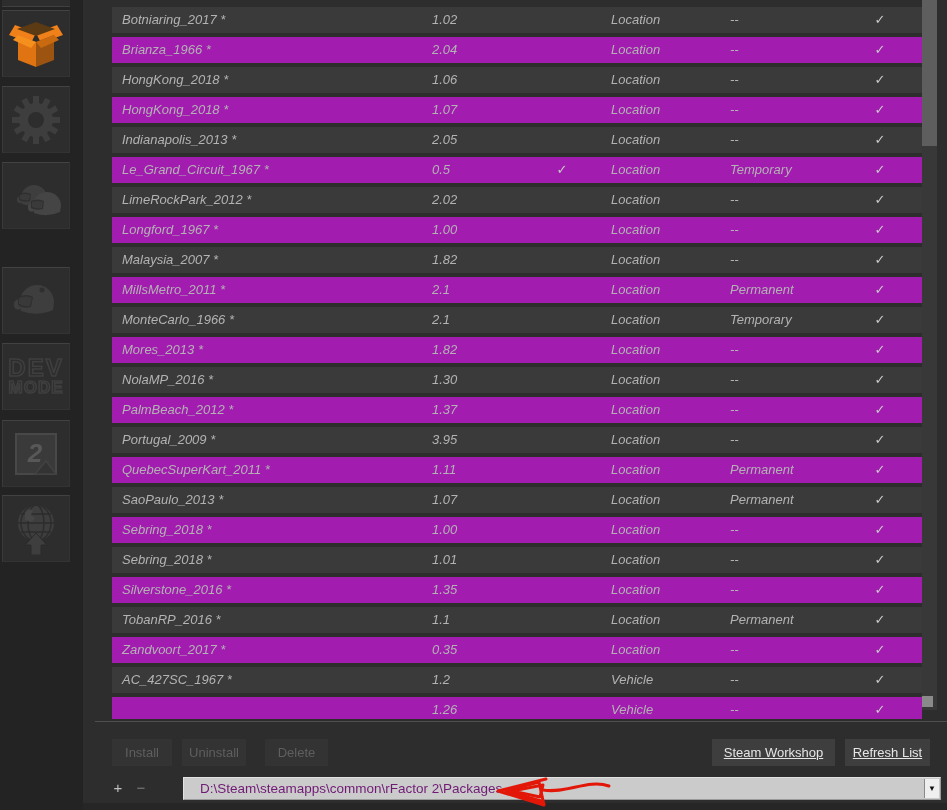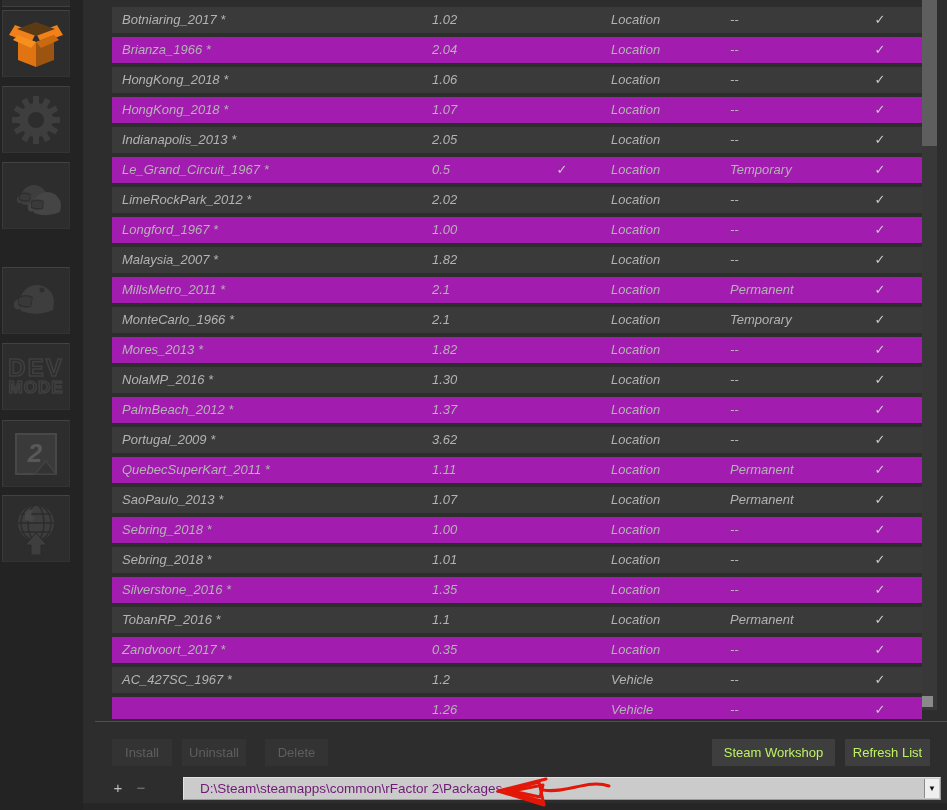--- a/index.html
+++ b/index.html
@@ -33,21 +33,21 @@
   .c-ok{left:756px;width:24px;text-align:center;color:#cacaca;font-style:normal;}
   
   #scroll-track{position:absolute;left:839px;top:0;width:15px;height:710px;background:#383838;}
   #scroll-thumb{position:absolute;left:0;top:0;width:15px;height:146px;background:#5e5e5e;cursor:pointer;}
   #scroll-corner{position:absolute;left:839px;top:696px;width:11px;height:11px;background:#8a8a8a;}
   
   #divider{position:absolute;left:12px;top:721px;width:852px;height:1px;background:#4f4f4f;}
   .btn{position:absolute;top:739px;height:27px;border:none;font-size:13px;cursor:pointer;
        font-family:"Liberation Sans",sans-serif;padding:0;}
   .btn.disabled{background:#333333;color:#5f5f5f;cursor:default;}
-  .btn.enabled{background:#3e3e3e;color:#bef264;}
+  .btn.enabled{background:#3e3e3e;color:#e5e5e5;text-decoration:underline;}
   #btn-install{left:29px;width:60px;}
   #btn-uninstall{left:99px;width:64px;}
   #btn-delete{left:182px;width:63px;}
   #btn-workshop{left:629px;width:123px;}
   #btn-refresh{left:762px;width:85px;}
   .pm{position:absolute;top:776px;width:18px;height:24px;line-height:24px;text-align:center;
       font-size:15px;cursor:pointer;}
   #btn-plus{left:26px;color:#c0c0c0;}
   #btn-minus{left:49px;color:#7d7d7d;}
   #combo{position:absolute;left:100px;top:777px;width:758px;height:23px;background:#cbcbcb;
@@ -284,21 +284,21 @@
         <div class="row even" style="top: 397px;">
     <span class="c c-name">PalmBeach_2012 *</span>
     <span class="c c-ver">1.37</span>
     <span class="c c-inst"></span>
     <span class="c c-type">Location</span>
     <span class="c c-status">--</span>
     <span class="c c-ok">✓</span>
   </div>
         <div class="row odd" style="top: 427px;">
     <span class="c c-name">Portugal_2009 *</span>
-    <span class="c c-ver">3.62</span>
+    <span class="c c-ver">3.95</span>
     <span class="c c-inst"></span>
     <span class="c c-type">Location</span>
     <span class="c c-status">--</span>
     <span class="c c-ok">✓</span>
   </div>
         <div class="row even" style="top: 457px;">
     <span class="c c-name">QuebecSuperKart_2011 *</span>
     <span class="c c-ver">1.11</span>
     <span class="c c-inst"></span>
     <span class="c c-type">Location</span>

